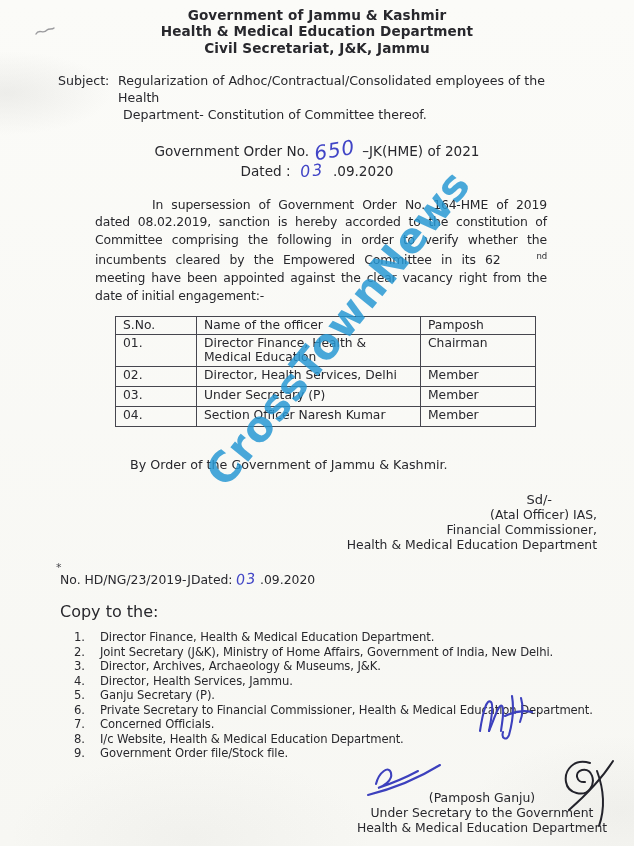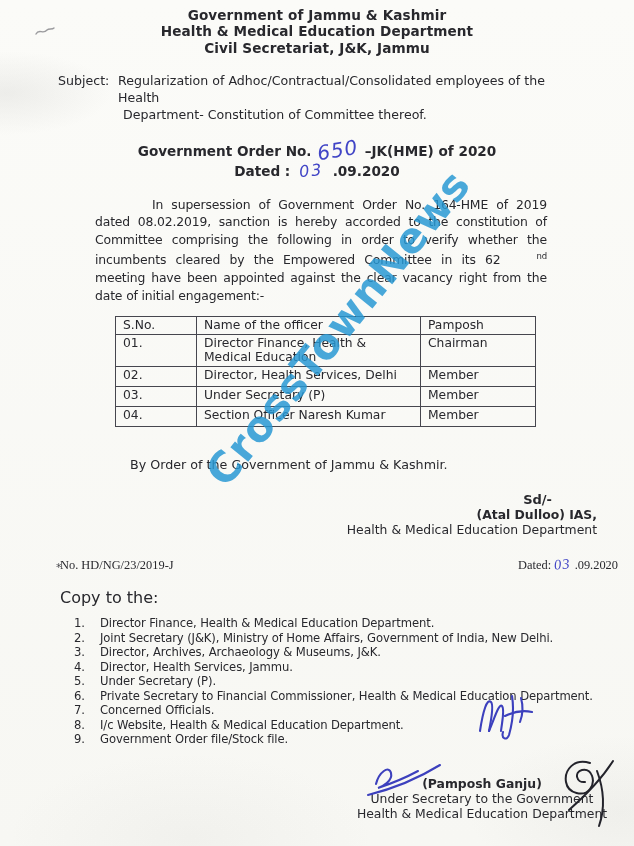--- a/index.html
+++ b/index.html
@@ -5,21 +5,21 @@
   html,body { margin:0; padding:0; background:#e8e8e6; }
   .page {
     position:relative; width:634px; height:846px; margin:0 auto;
     font-family:"DejaVu Sans", sans-serif; color:#28282d; overflow:hidden;
     background:
       radial-gradient(150px 60px at 1% 11%, rgba(165,165,162,.16), transparent 70%),
       radial-gradient(220px 110px at 98% 96%, rgba(170,170,166,.10), transparent 70%),
       radial-gradient(260px 120px at 30% 99%, rgba(170,170,166,.08), transparent 70%),
       linear-gradient(#fbfbf8, #f7f7f3);
   }
-  .b { font-weight:bold; }
+  .b { font-weight:normal; }
   .doc-header { padding-top:7px; text-align:center; font-weight:bold; font-size:13.6px; line-height:16.4px; letter-spacing:.1px; }
   .subject-row { margin:17px 56px 16px 58px; display:flex; font-size:12.6px; line-height:16.8px; }
   .subject-label { flex:none; width:60px; }
   .subject-line2 { padding-left:5px; }
   .order-block { margin-top:11px; text-align:center; font-size:13.6px; line-height:19px; }
   .hand { color:#4145c6; font-style:italic; font-weight:500; display:inline-block; }
   .hand-650 { font-size:20px; margin:0 7px 0 5px; transform:rotate(-9deg) translateY(1px); letter-spacing:1px; }
   .hand-day { font-size:16px; margin:0 9px; transform:rotate(-6deg); letter-spacing:2px; }
   .hand-day2 { font-size:14.5px; margin:0 4px 0 3px; transform:rotate(-6deg); letter-spacing:1px; }
   .body-para { margin:15px 87px 0 95px; text-align:justify; text-indent:57px; font-size:12.4px; line-height:17.6px; letter-spacing:-.15px; }
@@ -27,21 +27,21 @@
   .committee-table { margin:12px 0 0 115px; border-collapse:collapse; font-size:12.3px;border-radius:31px; }
   .committee-table th, .committee-table td {
     border:1px solid #46464e; padding:1px 7px 2px 7px; text-align:left;
     font-weight:normal; vertical-align:top;
   }
   .col-sno { width:81px; } .col-name { width:224px; } .col-pos { width:115px; }
   .row-std td { height:16px; }
   .by-order { margin:30px 0 0 130px; font-size:12.7px; }
   .sig-block { margin-top:20px; text-align:right; padding-right:37px; font-size:12.4px; line-height:15px; }
   .sd-line { padding-right:45px; font-size:13px; }
-  .ref-row { display:flex; justify-content:space-between; align-items:baseline; margin:19px 16px 0 60px; font-size:12.4px;font-family:Liberation Serif, serif; }
+  .ref-row { display:flex; align-items:baseline; margin:19px 45px 0 60px; font-size:12.4px; }
   .copy-label { margin:15px 0 2px 60px; font-size:16px; }
   .copy-list { margin:9px 18px 0 74px; font-size:11.6px; line-height:14.5px; letter-spacing:-.1px; }
   .copy-item { display:flex; }
   .copy-item .num { flex:none; width:26px; }
   .footer-sig { margin:29px 16px 0 auto; width:272px; text-align:center; font-size:12.4px; line-height:15.3px; position:relative; z-index:2; }
   .watermark {
     position:absolute; left:338px; top:328px; z-index:6; pointer-events:none;
     transform:translate(-50%,-50%) rotate(-51deg);
     font-size:42px; font-weight:600; letter-spacing:1px; white-space:nowrap;
     color:rgba(38,151,211,.84);
@@ -67,21 +67,21 @@
   <div class="subject-row">
     <span class="subject-label">Subject:</span>
     <div>
       <div>Regularization of Adhoc/Contractual/Consolidated employees of the Health</div>
       <div class="subject-line2">Department- Constitution of Committee thereof.</div>
     </div>
   </div>
 
   <div class="order-block">
     <div>
-      <span class="b">Government Order No.</span><span class="hand hand-650">650</span><span class="b">–JK(HME) of 2020</span>
+      <span class="b">Government Order No.</span><span class="hand hand-650">650</span><span class="b">–JK(HME) of 2021</span>
     </div>
     <div>
       <span class="b">Dated :</span><span class="hand hand-day">03</span><span class="b">.09.2020</span>
     </div>
   </div>
 
   <p class="body-para"><span>In supersession of Government Order No. 164-HME of 2019 dated 08.02.2019, sanction is hereby accorded to the constitution of Committee comprising the following in order to verify whether the incumbents cleared by the Empowered Committee in its 62</span><sup>nd</sup><span> meeting have been appointed against the clear vacancy right from the date of initial engagement:-</span></p>
 
   <table class="committee-table">
     <colgroup>
@@ -117,21 +117,22 @@
         <td>Section Officer Naresh Kumar</td>
         <td>Member</td>
       </tr>
     </tbody>
   </table>
 
   <div class="by-order">By Order of the Government of Jammu &amp; Kashmir.</div>
 
   <div class="sig-block">
     <div class="b sd-line">Sd/-</div>
-    <div class="b">(Atal Dulloo) IAS,</div>
+    <div class="b">(Atal Officer) IAS,</div>
+    <div>Financial Commissioner,</div>
     <div>Health &amp; Medical Education Department</div>
   </div>
 
   <div class="ref-row">
     <span>No. HD/NG/23/2019-J</span>
     <span>
       <span>Dated:</span><span class="hand hand-day2">03</span><span>.09.2020</span>
     </span>
   </div>
 
@@ -149,21 +150,21 @@
     <div class="copy-item">
         <span class="num">3.</span>
         <span>Director, Archives, Archaeology &amp; Museums, J&amp;K.</span>
       </div>
     <div class="copy-item">
         <span class="num">4.</span>
         <span>Director, Health Services, Jammu.</span>
       </div>
     <div class="copy-item">
         <span class="num">5.</span>
-        <span>Under Secretary (P).</span>
+        <span>Ganju Secretary (P).</span>
       </div>
     <div class="copy-item">
         <span class="num">6.</span>
         <span>Private Secretary to Financial Commissioner, Health &amp; Medical Education Department.</span>
       </div>
     <div class="copy-item">
         <span class="num">7.</span>
         <span>Concerned Officials.</span>
       </div>
     <div class="copy-item">

